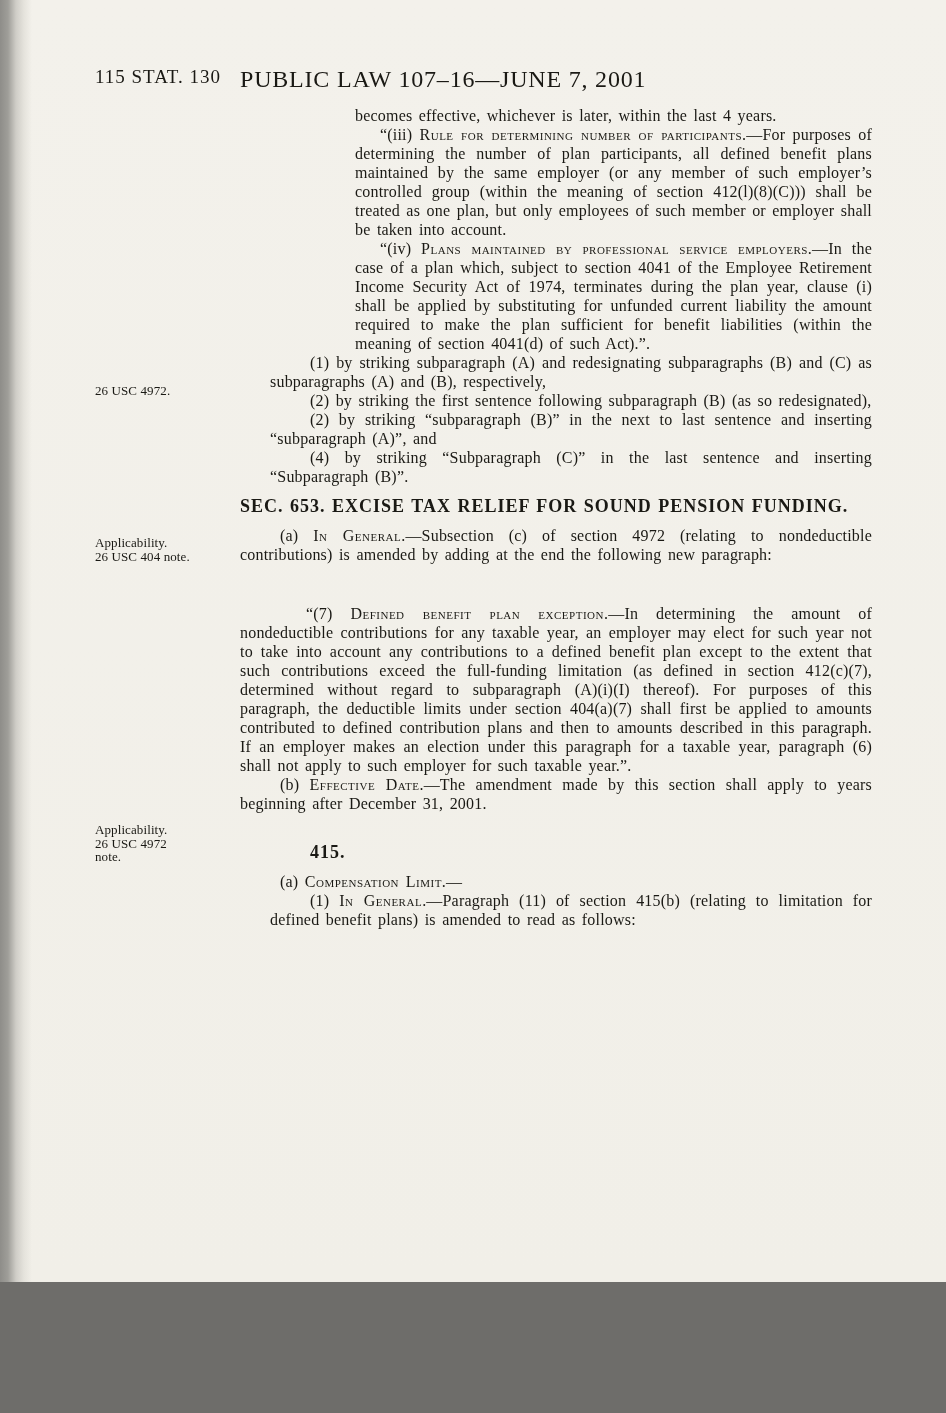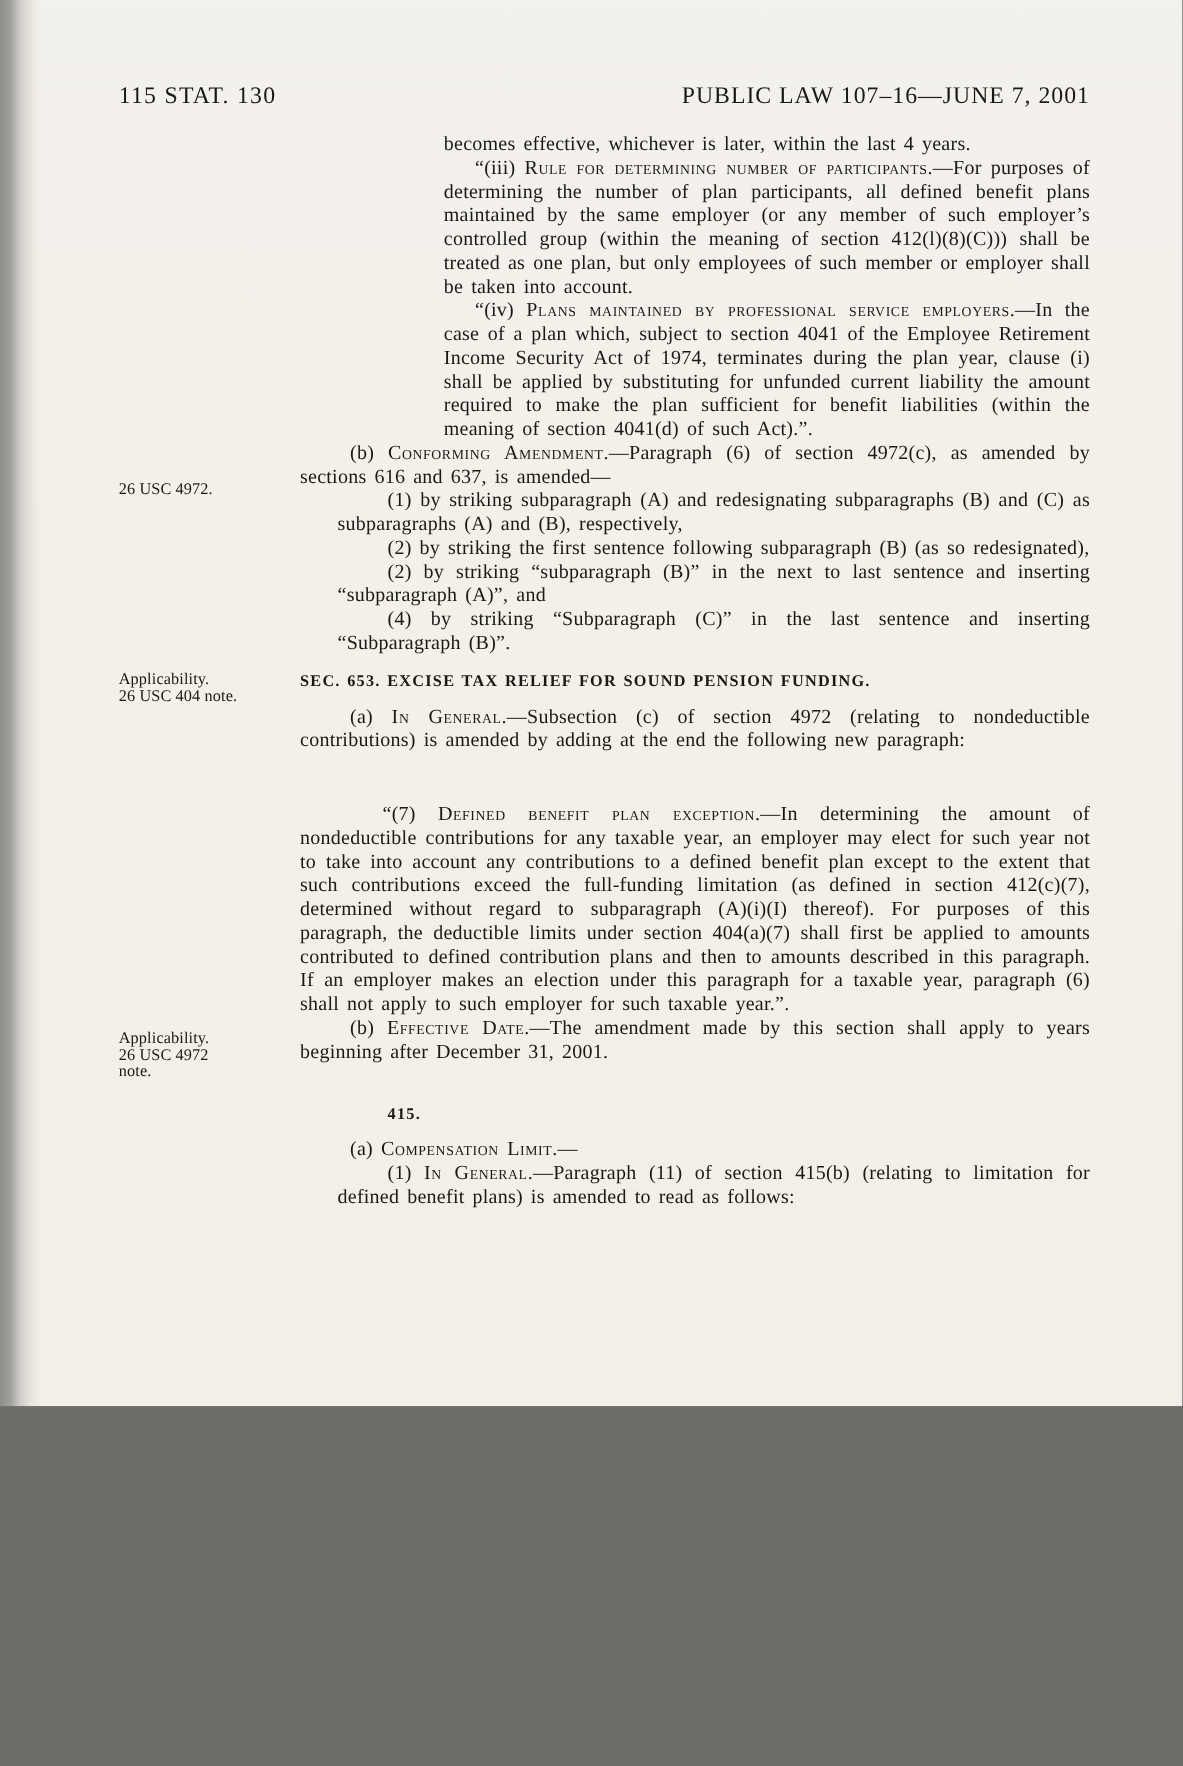--- a/index.html
+++ b/index.html
@@ -1,53 +1,53 @@
 <!DOCTYPE html>
 <html lang="en"><head>
 <meta charset="utf-8">
 <style>
   * { box-sizing: border-box; }
   html, body { margin: 0; padding: 0; background: #6e6d6a; }
   .page {
     position: relative;
-    width: 946px; height: 1125px;
+    width: 946px; height: 1282px;
     background: linear-gradient(180deg, #f3f1eb 0%, #f1efe8 100%);
     font-family: "Liberation Serif", "DejaVu Serif", serif;
     color: #1a1914;
     overflow: hidden;
   }
   
   .page::before {
     content: "";
     position: absolute; left: 0; top: 0; bottom: 0; width: 32px;
     background: linear-gradient(90deg, #8e8d89 0px, #9f9e99 8px, #cfcdc7 16px, #e5e3dc 24px, rgba(241,239,232,0) 32px);
   }
   .hdr-stat {
     position: absolute; left: 95px; top: 66px;
     font-size: 19px; letter-spacing: 1px; white-space: nowrap;
   }
   .hdr-law {
     position: absolute; left: 240px; top: 66px; width: 632px;
-    text-align: right; font-size: 19px; letter-spacing: 0.8px; white-space: nowrap;
+    text-align: left; font-size: 24px; letter-spacing: 0.8px; white-space: nowrap;
   }
   .col {
     position: absolute; left: 240px; top: 106px; width: 632px;
     font-size: 16px; line-height: 19px;
     text-align: justify; word-spacing: 2.2px; letter-spacing: 0.2px;
   }
   .col p { margin: 0; }
   p.sub.fi { text-indent: 40px; }
   p.num { margin-left: 30px; }
   p.num.fi { text-indent: 40px; }
   p.q2 { margin-left: 115px; }
   p.q2.fi { text-indent: 25px; }
   p.q7.fi { text-indent: 66px; margin-top: 40px; }
   .sc { font-variant: small-caps; letter-spacing: 0.5px; }
   h3.head {
-    font-size: 13px; font-weight: bold;
+    font-size: 18px; font-weight: bold;
     margin: 11px 0 10px 0;
     letter-spacing: 1px; word-spacing: 1px;
     text-align: left; line-height: 19px;
   }
   h3.head.hang { padding-left: 70px; text-indent: -70px; }
   .note {
     position: absolute; left: 95px; width: 142px;
     font-size: 13px; line-height: 13.5px; letter-spacing: 0.1px;
     text-align: left;
     margin-top: 12px;
@@ -59,21 +59,20 @@
 <div class="page">
   <div>
     <span class="hdr-stat">115 STAT. 130</span>
     <span class="hdr-law">PUBLIC LAW 107–16—JUNE 7, 2001</span>
   </div>
 
   <div class="col">
       <p class="q2"><span>becomes effective, whichever is later, within the last 4 years.</span></p>
       <p class="q2 fi"><span>“(iii) </span><span class="sc">Rule for determining number of participants</span><span>.—For purposes of determining the number of plan participants, all defined benefit plans maintained by the same employer (or any member of such employer’s controlled group (within the meaning of section 412(l)(8)(C))) shall be treated as one plan, but only employees of such member or employer shall be taken into account.</span></p>
       <p class="q2 fi"><span>“(iv) </span><span class="sc">Plans maintained by professional service employers</span><span>.—In the case of a plan which, subject to section 4041 of the Employee Retirement Income Security Act of 1974, terminates during the plan year, clause (i) shall be applied by substituting for unfunded current liability the amount required to make the plan sufficient for benefit liabilities (within the meaning of section 4041(d) of such Act).”.</span></p>
-      <p class="sub fi"><span>(b) </span><span class="sc">Conforming Amendment</span><span>.—Paragraph (6) of section 4972(c), as amended by sections 616 and 637, is amended—</span></p>
       <p class="num fi"><span>(1) by striking subparagraph (A) and redesignating subparagraphs (B) and (C) as subparagraphs (A) and (B), respectively,</span></p>
       <p class="num fi"><span>(2) by striking the first sentence following subparagraph (B) (as so redesignated),</span></p>
       <p class="num fi"><span>(2) by striking “subparagraph (B)” in the next to last sentence and inserting “subparagraph (A)”, and</span></p>
       <p class="num fi"><span>(4) by striking “Subparagraph (C)” in the last sentence and inserting “Subparagraph (B)”.</span></p>
       <h3 class="head"><span>SEC. 653. EXCISE TAX RELIEF FOR SOUND PENSION FUNDING.</span></h3>
       <p class="sub fi"><span>(a) </span><span class="sc">In General</span><span>.—Subsection (c) of section 4972 (relating to nondeductible contributions) is amended by adding at the end the following new paragraph:</span></p>
       <p class="q7 fi"><span>“(7) </span><span class="sc">Defined benefit plan exception</span><span>.—In determining the amount of nondeductible contributions for any taxable year, an employer may elect for such year not to take into account any contributions to a defined benefit plan except to the extent that such contributions exceed the full-funding limitation (as defined in section 412(c)(7), determined without regard to subparagraph (A)(i)(I) thereof). For purposes of this paragraph, the deductible limits under section 404(a)(7) shall first be applied to amounts contributed to defined contribution plans and then to amounts described in this paragraph. If an employer makes an election under this paragraph for a taxable year, paragraph (6) shall not apply to such employer for such taxable year.”.</span></p>
       <p class="sub fi"><span>(b) </span><span class="sc">Effective Date</span><span>.—The amendment made by this section shall apply to years beginning after December 31, 2001.</span></p>
       <h3 class="head hang"><br><span>415.</span></h3>
       <p class="sub fi"><span>(a) </span><span class="sc">Compensation Limit</span><span>.—</span></p>

